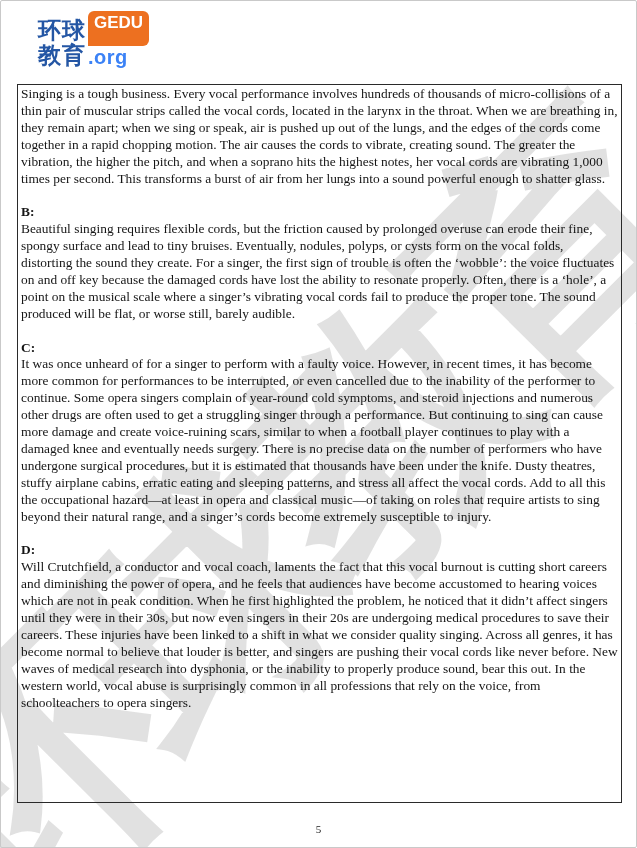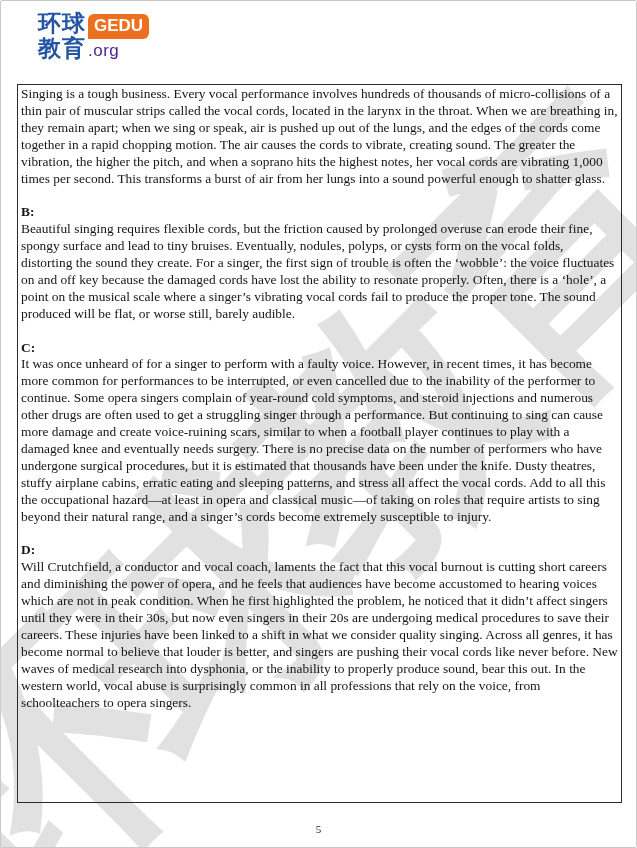--- a/index.html
+++ b/index.html
@@ -32,27 +32,27 @@
     letter-spacing: 1px;
     white-space: pre-line;
   }
   .logo-right { margin-left: 2px; display: flex; flex-direction: column; align-items: flex-start; }
   .gedu-badge {
     background: #ed7020;
     color: #ffffff;
     font-weight: bold;
     font-size: 17px;
     line-height: 20px;
-    padding: 2px 6px 3px 6px;
+    padding: 2px 6px 13px 6px;
     border-radius: 6px 6px 6px 0;
   }
   .org-suffix {
-    color: #4c1d95;
-    font-weight: normal;
-    font-size: 17px;
+    color: #3b82f6;
+    font-weight: bold;
+    font-size: 20px;
     line-height: 21px;
     margin-top: 1px;
     letter-spacing: 0.5px;
   }
   
   .watermark {
     position: absolute;
     left: 46%; top: 62%;
     transform: translate(-50%, -50%) rotate(-45deg);
     font-family: "DejaVu Sans", sans-serif;

